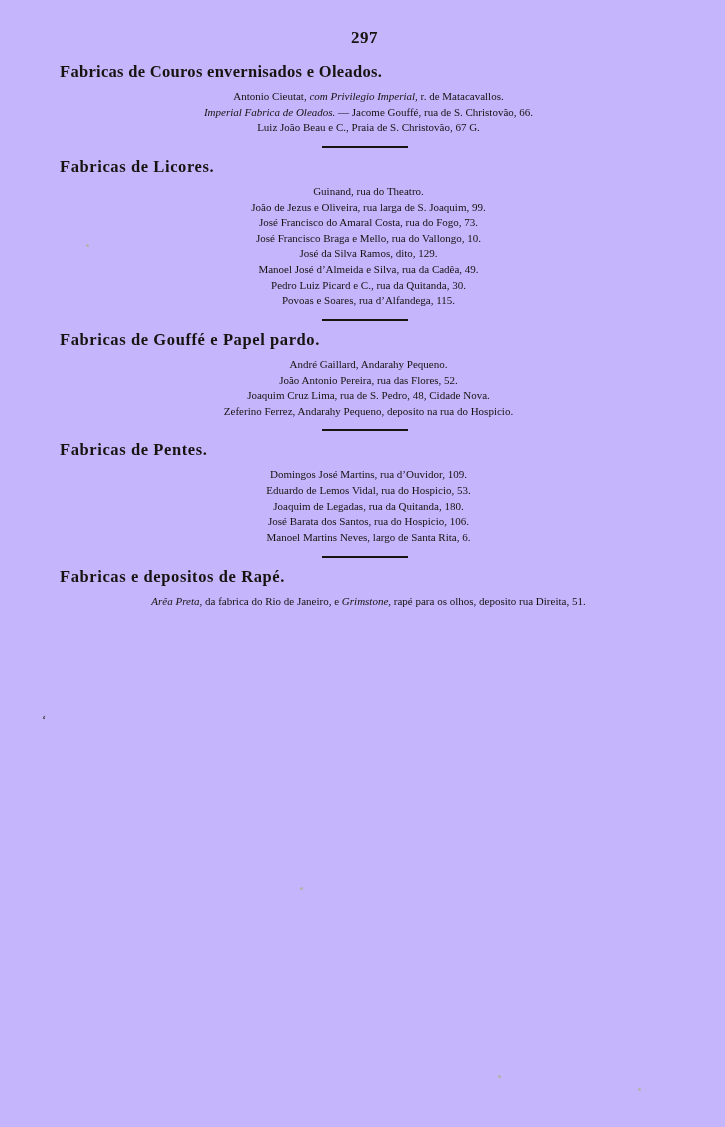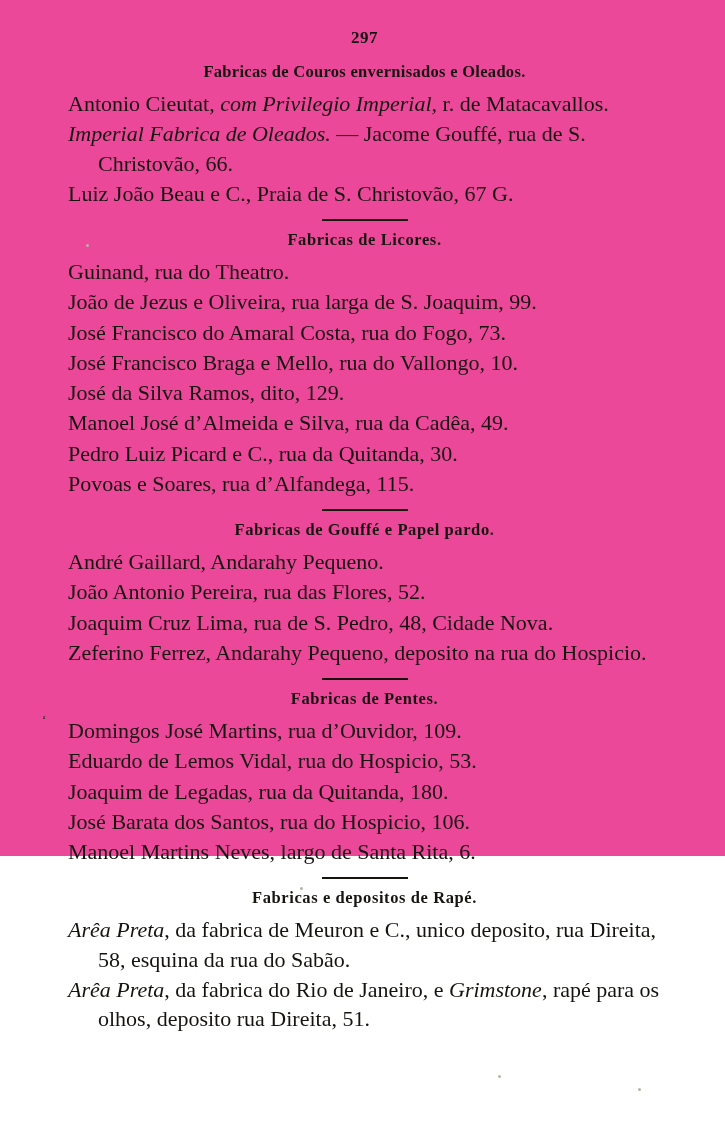--- a/index.html
+++ b/index.html
@@ -11,54 +11,54 @@
     width: 725px;
     height: 1127px;
     font-family: "Liberation Serif", serif;
     color: #171410;
     position: relative;
     overflow: hidden;
   }
   .page {
     position: relative;
     width: 725px;
-    height: 856px;
+    height: 1127px;
     box-sizing: border-box;
     padding: 28px 56px 16px 60px;
-    background: #ec4899;
+    background: #c4b5fd;
   }
   .page-number {
     text-align: center;
     font-size: 17px;
     font-weight: bold;
     letter-spacing: 0.5px;
     margin-bottom: 14px;
   }
   .section {
     margin-bottom: 2px;
   }
   .section-title {
-    text-align: center;
     font-weight: bold;
     font-size: 16.5px;
     letter-spacing: 0.6px;
     margin: 0 0 7px 0;
     white-space: nowrap;
   }
   .section-title.wide {
     letter-spacing: 0.3px;
   }
   .entry {
-    font-size: 22px;
+    font-size: 11px;
     line-height: 1.33;
     margin: 0 0 1px 0;
     text-indent: 0;
     padding-left: 30px;
     text-indent: -30px;
     margin-left: 8px;
+    text-align: center;
   }
   .ital {
     font-style: italic;
   }
   .divider {
     width: 86px;
     height: 2px;
     background: #171410;
     margin: 11px auto 9px auto;
   }
@@ -116,21 +116,20 @@
         <div class="section-title">Fabricas de Pentes.</div>
         <div class="entry"><span>Domingos José Martins, rua d’Ouvidor, 109.</span></div>
         <div class="entry"><span>Eduardo de Lemos Vidal, rua do Hospicio, 53.</span></div>
         <div class="entry"><span>Joaquim de Legadas, rua da Quitanda, 180.</span></div>
         <div class="entry"><span>José Barata dos Santos, rua do Hospicio, 106.</span></div>
         <div class="entry"><span>Manoel Martins Neves, largo de Santa Rita, 6.</span></div>
       </div>
       <div class="divider"></div>
       <div class="section">
         <div class="section-title">Fabricas e depositos de Rapé.</div>
-        <div class="entry"><span class="ital">Arêa Preta</span><span>, da fabrica de Meuron e C., unico deposito, rua Direita, 58, esquina da rua do Sabão.</span></div>
         <div class="entry"><span class="ital">Arêa Preta</span><span>, da fabrica do Rio de Janeiro, e </span><span class="ital">Grimstone</span><span>, rapé para os olhos, deposito rua Direita, 51.</span></div>
       </div>
     </div>
 
   <div class="stray-mark">‘</div>
 
   <div class="speck" style="left:86px; top:244px;"></div>
   <div class="speck" style="left:638px; top:1088px;"></div>
   <div class="speck" style="left:498px; top:1075px;"></div>
   <div class="speck" style="left:300px; top:887px;"></div>

